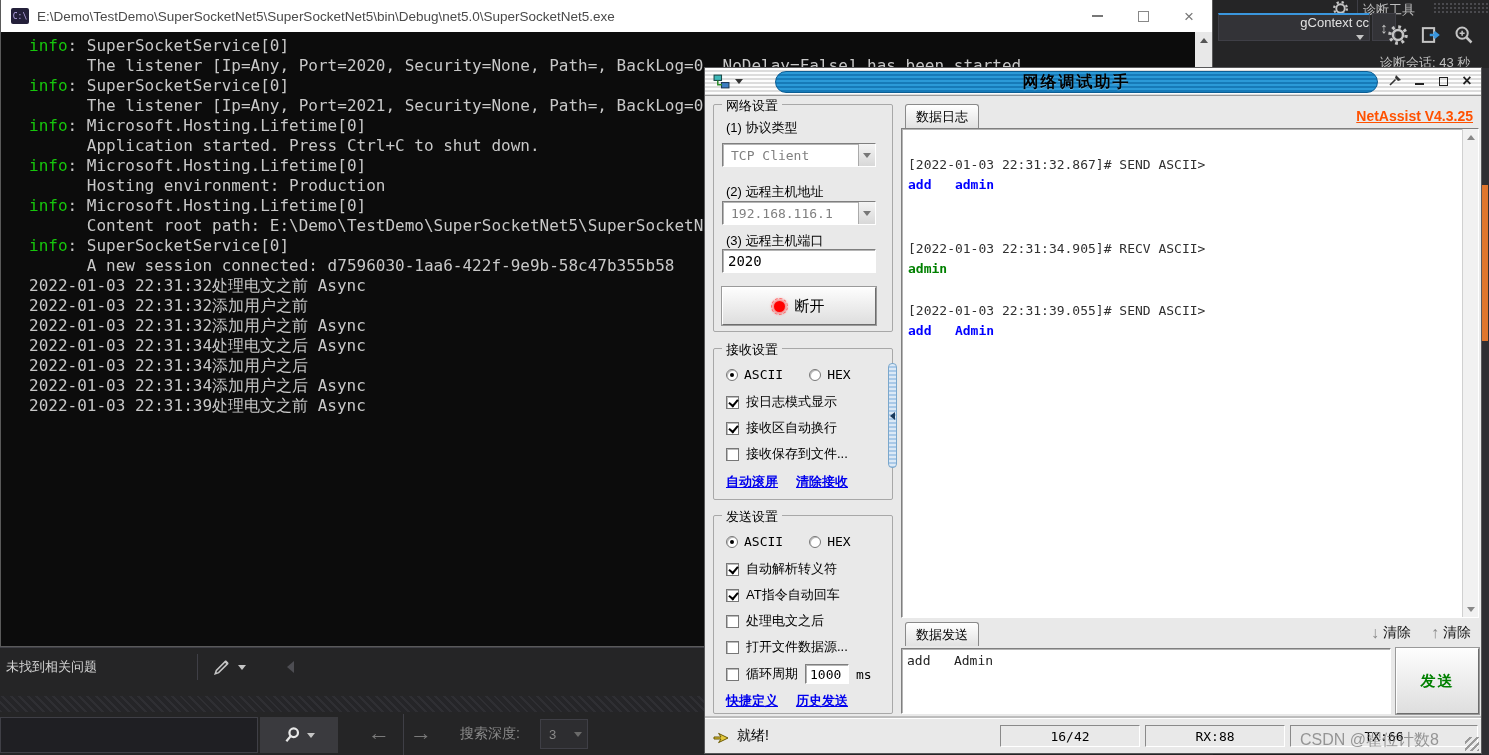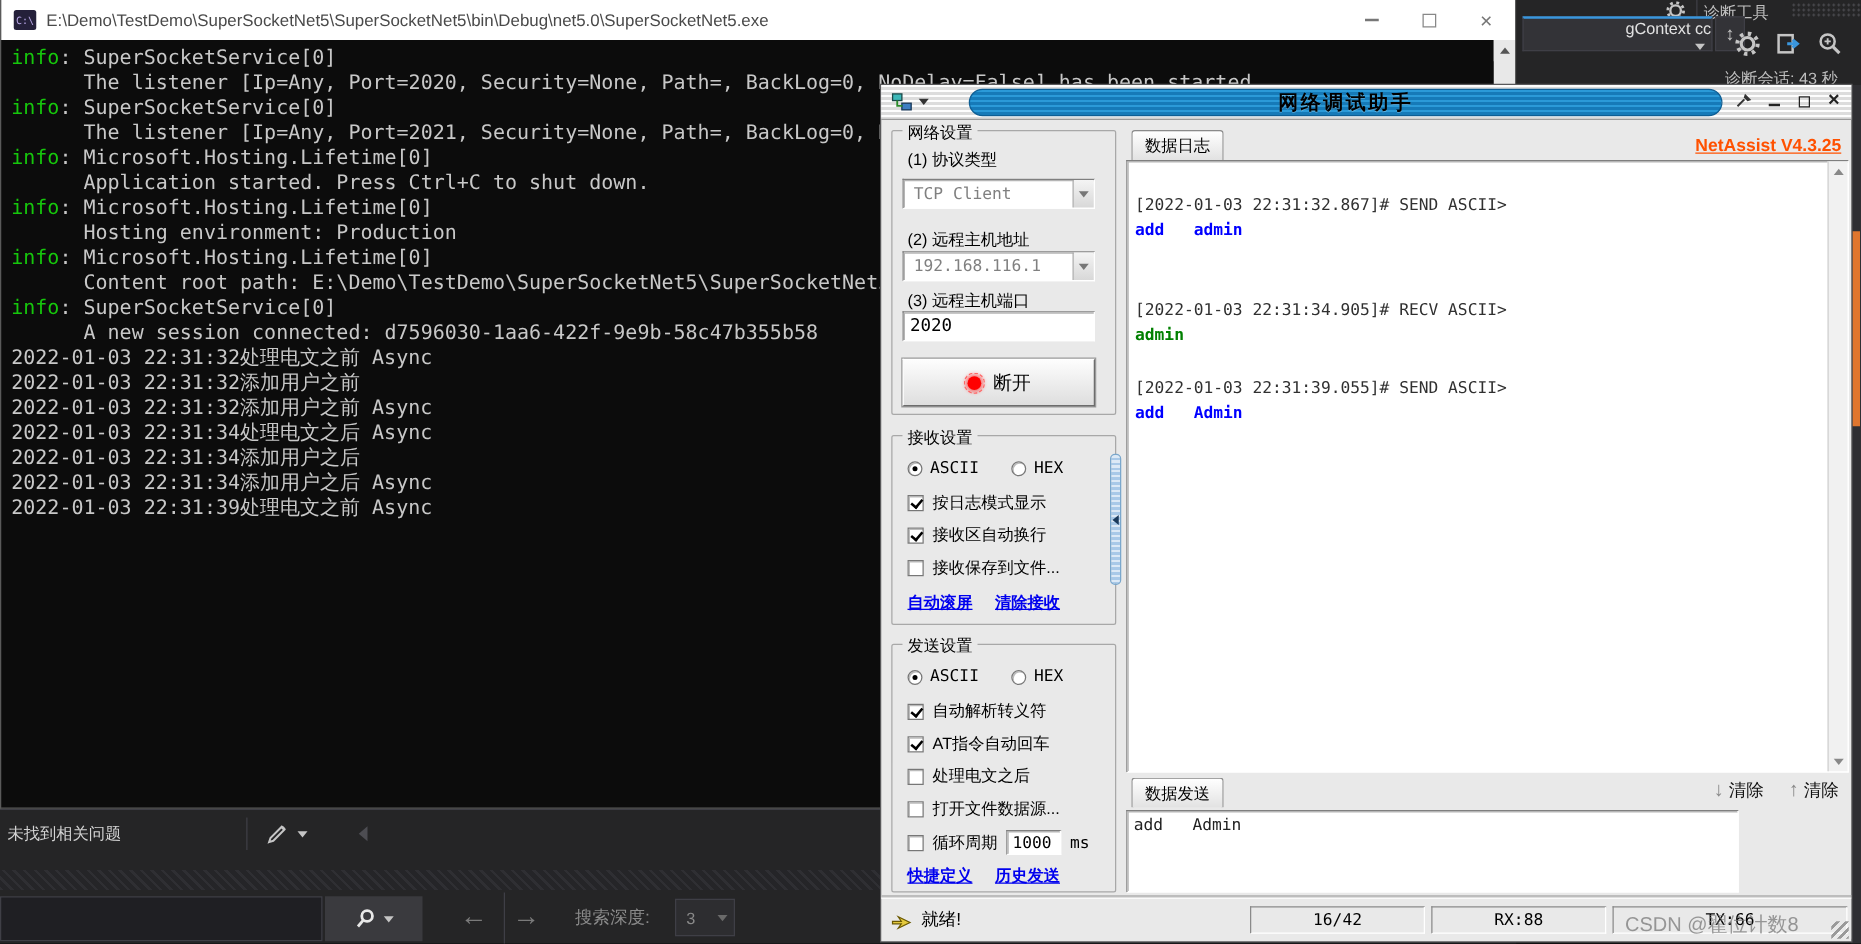--- a/index.html
+++ b/index.html
@@ -49,21 +49,21 @@
   .console-titlebar { position:absolute; left:0; top:0; width:100%; height:32px; background:#ffffff; display:flex; align-items:center; }
   .console-icon { width:18px; height:16px; background:#24203a; border-radius:2px; margin:0 8px 0 10px;
      color:#b9a7e8; font-size:8px; font-family:"DejaVu Sans Mono", monospace; display:flex; align-items:center; justify-content:center; }
   .console-title { font-size:13.5px; color:#4a4a4a; white-space:nowrap; overflow:hidden; flex:1; }
   .console-btn { width:46px; height:32px; display:flex; align-items:center; justify-content:center; }
   .cbtn-min { width:11px; height:1.5px; background:#777; }
   .cbtn-max { width:11px; height:11px; border:1px solid #888; }
   .cbtn-close { color:#777; font-size:17px; line-height:1; }
   .console-body { position:absolute; left:0; top:32px; width:100%; height:615px; overflow:hidden;
      font-family:"DejaVu Sans Mono", monospace; font-size:16px; line-height:20px; color:#c8c8c8; padding:4px 0 0 8px; }
-  .console-line { white-space:pre; }
+  .console-line { white-space:pre;margin-left:20px; }
   .console-line .p { color:#16c60c; }
   .console-scroll { position:absolute; right:0; top:32px; width:17px; height:615px; background:#e8e8e8; }
   .console-scroll .up { position:absolute; top:0; left:0; width:17px; height:17px; background:#e8e8e8; display:flex; align-items:center; justify-content:center; }
   .tri-up { width:0; height:0; border-left:4px solid transparent; border-right:4px solid transparent; border-bottom:5px solid #555; }
 
   
   .netassist { left:705px; top:68px; width:776px; height:685px;
      background:#e9e9e9; box-shadow:0 0 0 1px #58585a; font-size:13px; color:#000; }
   .na-titlebar { position:absolute; left:0; top:0; width:100%; height:28px;
      background: repeating-linear-gradient(180deg,#fdfdfd 0 2px,#dcdcdc 2px 4px);
@@ -427,20 +427,21 @@
         <span class="clear-arrow">↓</span>
         <span>清除</span>
       </span>
       <span class="clear-btn">
         <span class="clear-arrow">↑</span>
         <span>清除</span>
       </span>
     </div>
 
     <div class="send-box sunken">add   Admin</div>
+    <div class="send-btn btn-raised">发送</div>
 
     <div class="na-statusbar">
       <div class="status-ready">
         <svg class="icon-svg" width="17" height="15" viewBox="0 0 17 15">
           <path d="M1 8 h7 l-2.4-3.6 L15 9 l-9.4 4.6 L8 10 H1 Z" fill="#e4c93d" stroke="#6b5900" stroke-width="1"></path>
         </svg>
         <span>就绪!</span>
       </div>
       <div class="status-panel" style="left:295px; width:140px;">16/42</div>
       <div class="status-panel" style="left:440px; width:140px;">RX:88</div>

